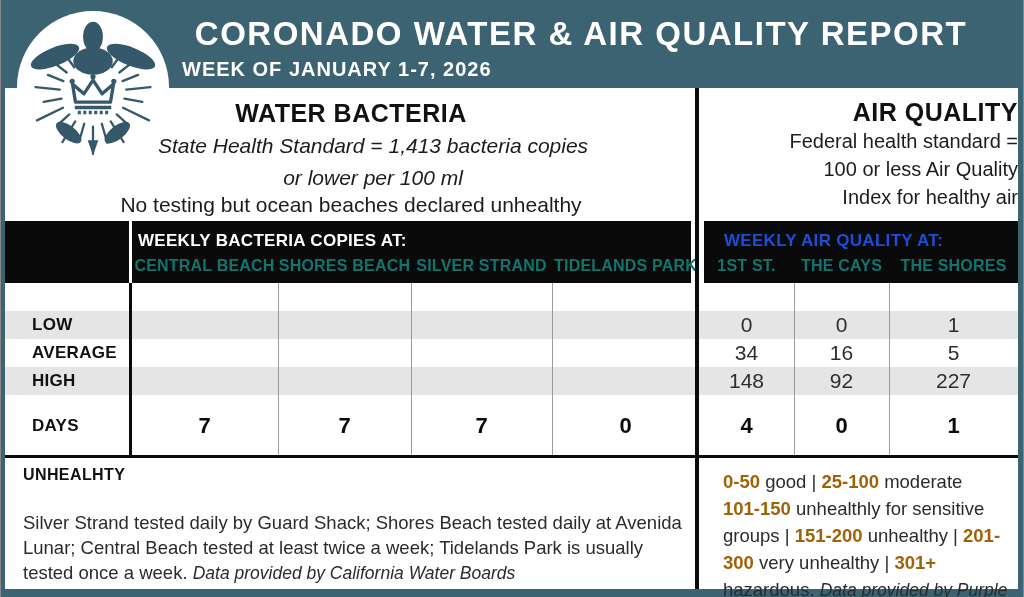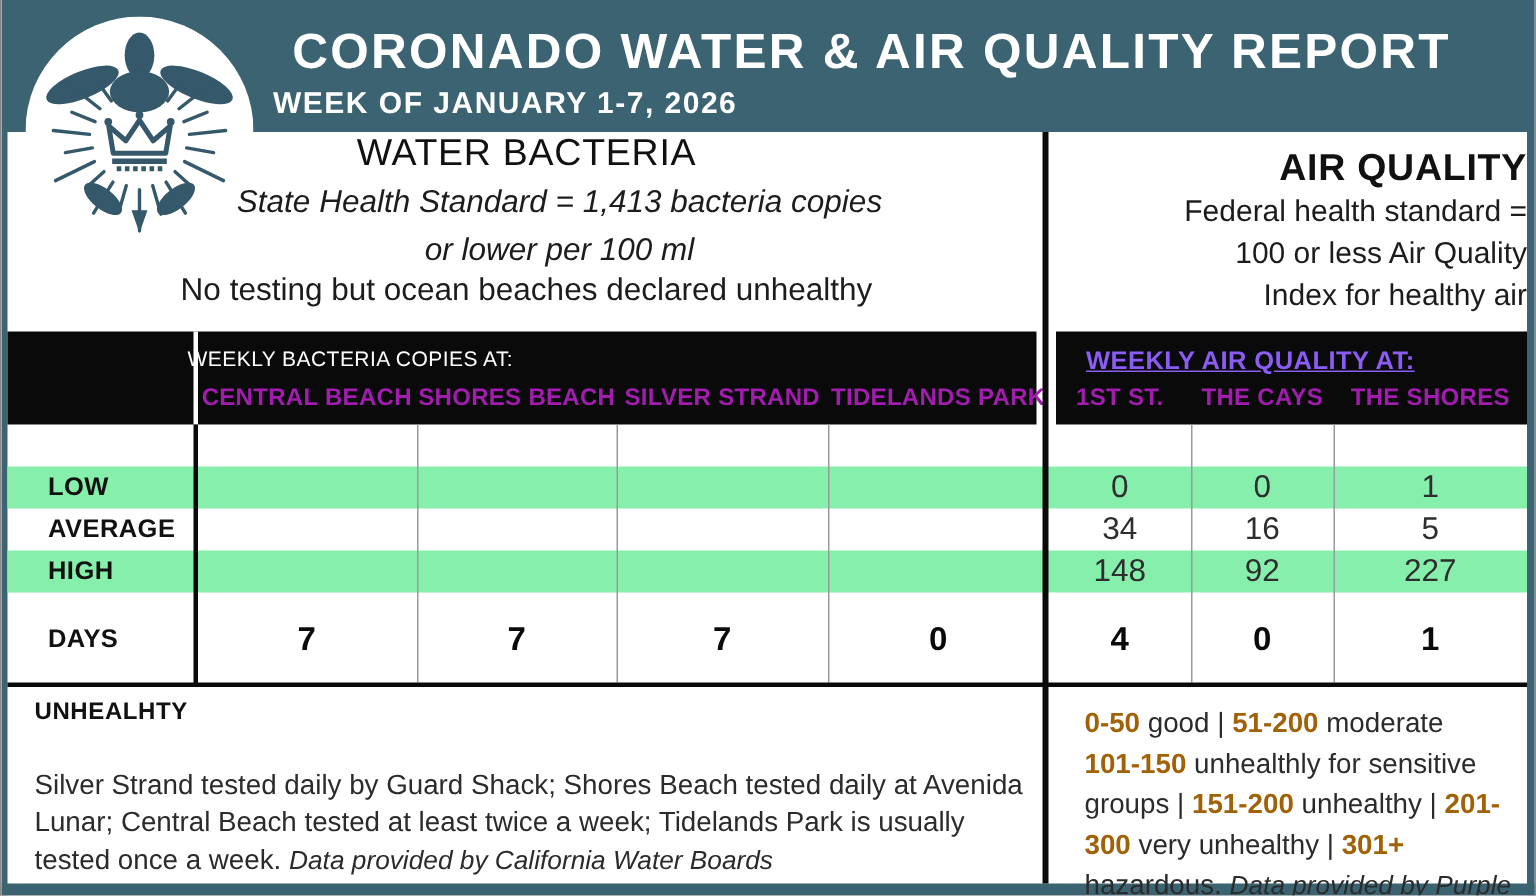--- a/index.html
+++ b/index.html
@@ -16,45 +16,45 @@
 
   .logo { position:absolute; left:16px; top:11px; width:152px; height:152px; }
 
   .title { position:absolute; left:168px; right:30px; top:15px; text-align:center;
            color:#fff; font-weight:bold; font-size:33px; letter-spacing:1.5px; white-space:nowrap; }
   .week  { position:absolute; left:181px; top:58px; color:#fff; font-weight:bold;
            font-size:20px; letter-spacing:1px; }
 
   
   .water-intro { position:absolute; left:4px; top:88px; width:692px; text-align:center; color:#1c1c1c; }
-  .water-intro .h   { font-size:25px; font-weight:normal; letter-spacing:.5px; color:#111; }
+  .water-intro .h   { margin-top:11px; font-size:25px; font-weight:bold; letter-spacing:.5px; color:#111; }
   .water-intro .std { font-style:italic; font-size:21px; line-height:29px; margin-top:3px;padding-left:44px; }
   .water-intro .note{ font-size:21px; margin-top:1px; }
 
   .air-intro { position:absolute; left:698px; top:88px; width:319px; text-align:right; color:#1c1c1c; }
   .air-intro .h { margin-top:10px; font-size:25px; font-weight:bold; letter-spacing:.5px; color:#111; }
   .air-intro .it { font-size:20px; line-height:28px; }
   .air-intro .it:first-of-type { margin-top:3px; }
 
   
   .bar-water { position:absolute; left:4px;  top:221px; width:686px; height:62px; background:#0a0a0a; }
   .bar-air   { position:absolute; left:703px; top:221px; width:314px; height:62px; background:#0a0a0a; }
   .bar-sep   { position:absolute; left:128px; top:221px; width:3px; height:62px; background:#ffffff; }
-  .bar-title-w { position:absolute; left:124px; top:231px; color:#fff; font-weight:normal; font-size:14px; letter-spacing:.3px; }
-  .bar-title-a { position:absolute; left:723px; top:231px; color:#8b5cf6; font-weight:bold; font-size:17px; letter-spacing:.3px;text-decoration:underline; }
+  .bar-title-w { position:absolute; left:137px; top:231px; color:#fff; font-weight:bold; font-size:17px; letter-spacing:.3px; }
+  .bar-title-a { position:absolute; left:723px; top:231px; color:#1d4ed8; font-weight:bold; font-size:17px; letter-spacing:.3px; }
   .cols-water { position:absolute; left:130px; top:257px; display:grid; grid-template-columns:147px 133px 141px 147px; }
   .cols-air   { position:absolute; left:698px; top:257px; display:grid; grid-template-columns:95px 95px 129px; }
-  .colhead { text-align:center; color:#a21caf; font-weight:bold; font-size:16px; letter-spacing:.2px; }
+  .colhead { text-align:center; color:#0f766e; font-weight:bold; font-size:16px; letter-spacing:.2px; }
 
   
   .tbody { position:absolute; left:4px; top:283px; width:1013px; }
   .trow  { display:grid; grid-template-columns:126px 147px 133px 141px 147px 95px 95px 129px;
            height:28px; align-items:center; }
   .trow.days { height:62px; }
-  .trow.stripe { background:#86efac; }
+  .trow.stripe { background:#e5e5e5; }
   .lbl { padding-left:27px; font-weight:bold; font-size:17px; letter-spacing:.3px; color:#111; }
   .val { text-align:center; font-size:21px; color:#2e2e2e; }
   .trow.days .val { font-weight:bold; font-size:22px; color:#0a0a0a; }
 
   
   .vl-label { position:absolute; left:128px; top:283px; width:3px; height:175px; background:#0a0a0a; }
   .vl-gray  { position:absolute; top:283px; width:1px; height:172px; background:#9a9a9a; }
   .vl-divider { position:absolute; left:694px; top:88px; width:4px; height:501px; background:#0a0a0a; }
   .hl-bottom { position:absolute; left:4px; top:455px; width:1013px; height:3px; background:#0a0a0a; }
 
@@ -220,17 +220,17 @@
   <div class="vl-gray" style="left:888px;"></div>
   <div class="vl-divider"></div>
   <div class="hl-bottom"></div>
 
   <div class="water-footer">
     <div class="fh">UNHEALHTY</div>
     <div class="fb"><span>Silver Strand tested daily by Guard Shack; Shores Beach tested daily at Avenida Lunar; Central Beach tested at least twice a week; Tidelands Park is usually tested once a week. </span><span class="src">Data provided by California Water Boards</span></div>
   </div>
 
   <div class="air-footer">
-    <b>0-50</b><span> good | </span><b>51-200</b><span> moderate</span><br>
+    <b>0-50</b><span> good | </span><b>25-100</b><span> moderate</span><br>
     <b>101-150</b><span> unhealthly for sensitive groups | </span><b>151-200</b><span> unhealthy | </span><b>201-300</b><span> very unhealthy | </span><b>301+</b><span> hazardous. </span><i>Data provided by Purple Air</i>
   </div>
 
 </div>
 
 </body></html>

